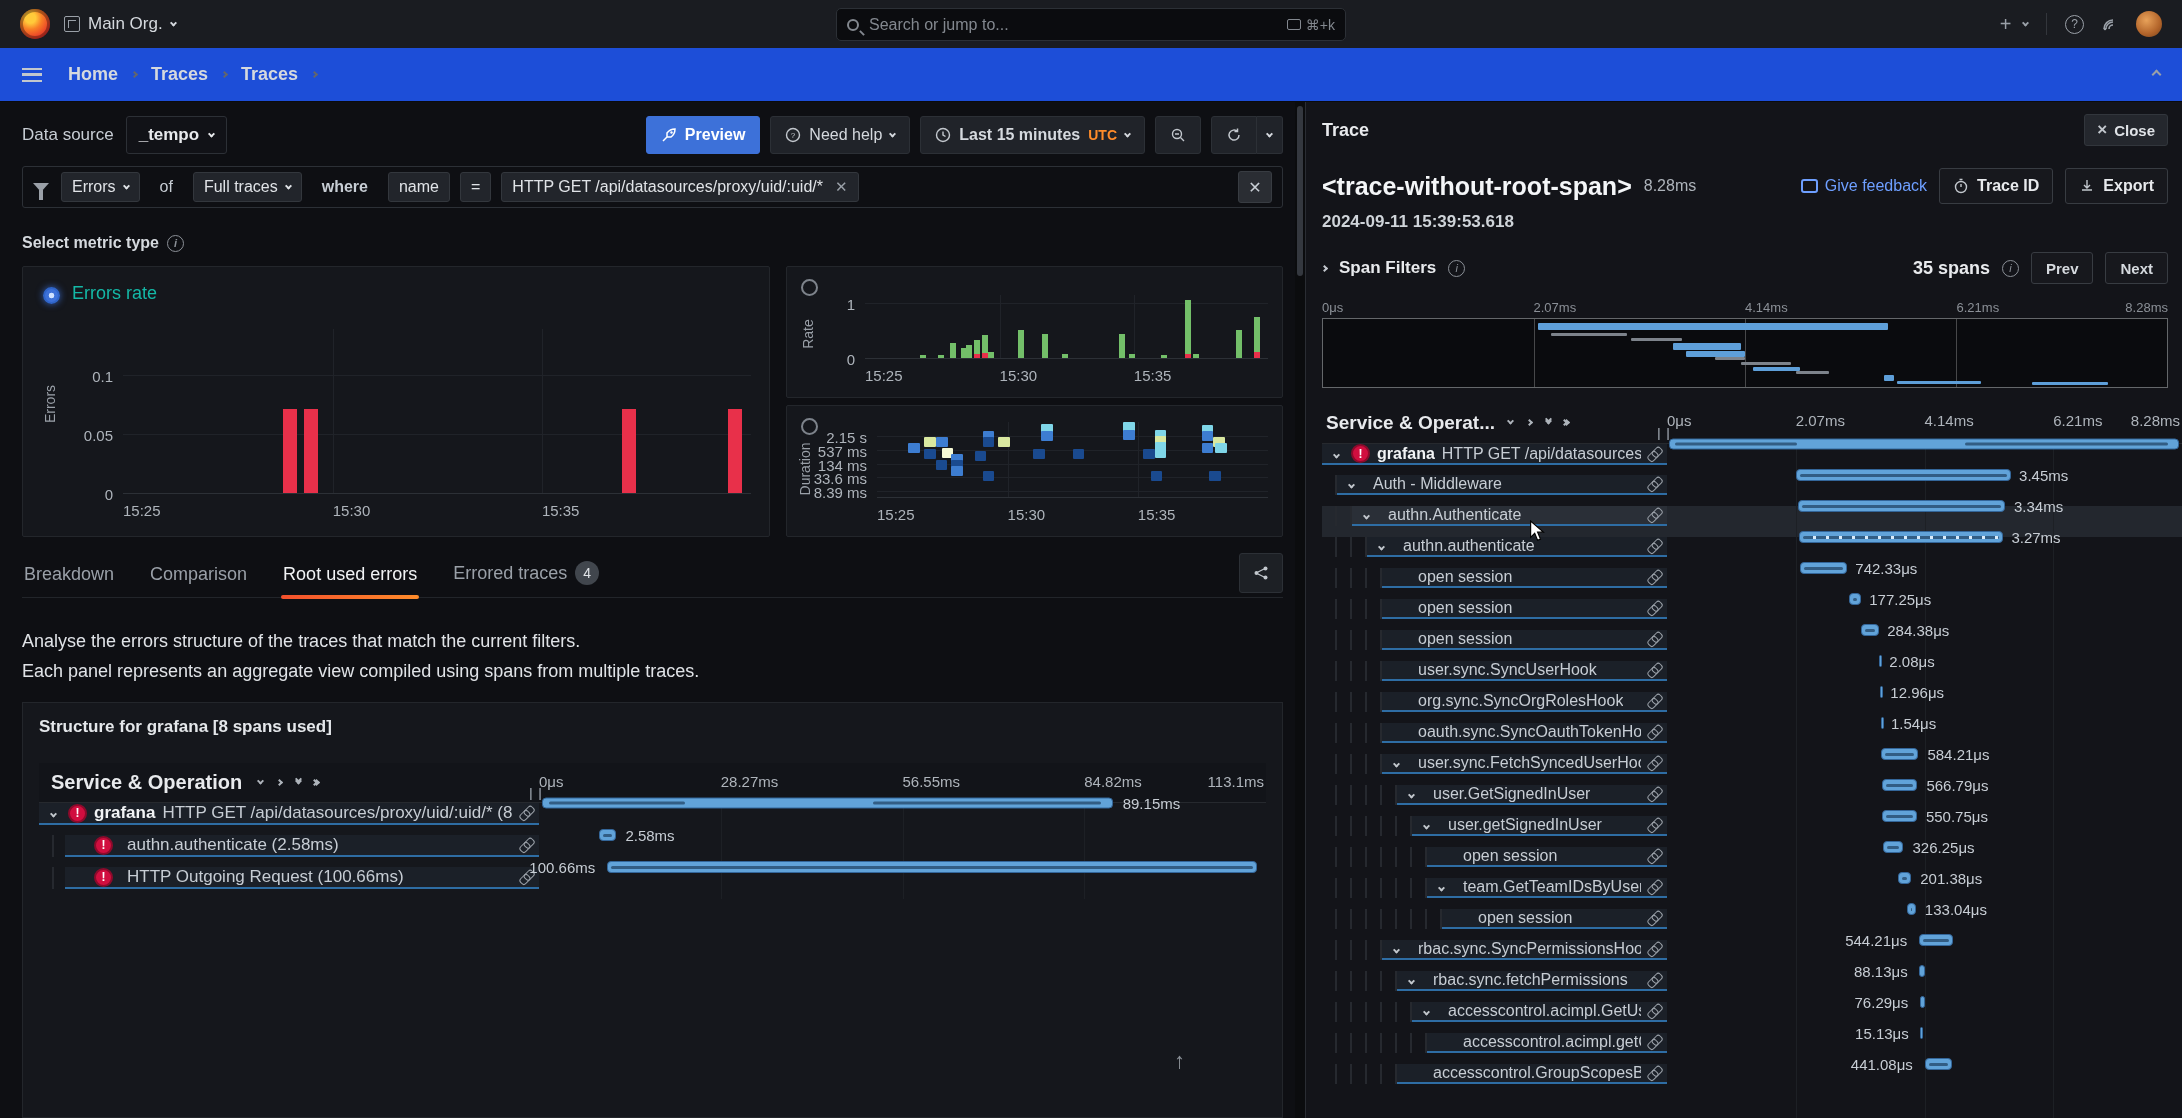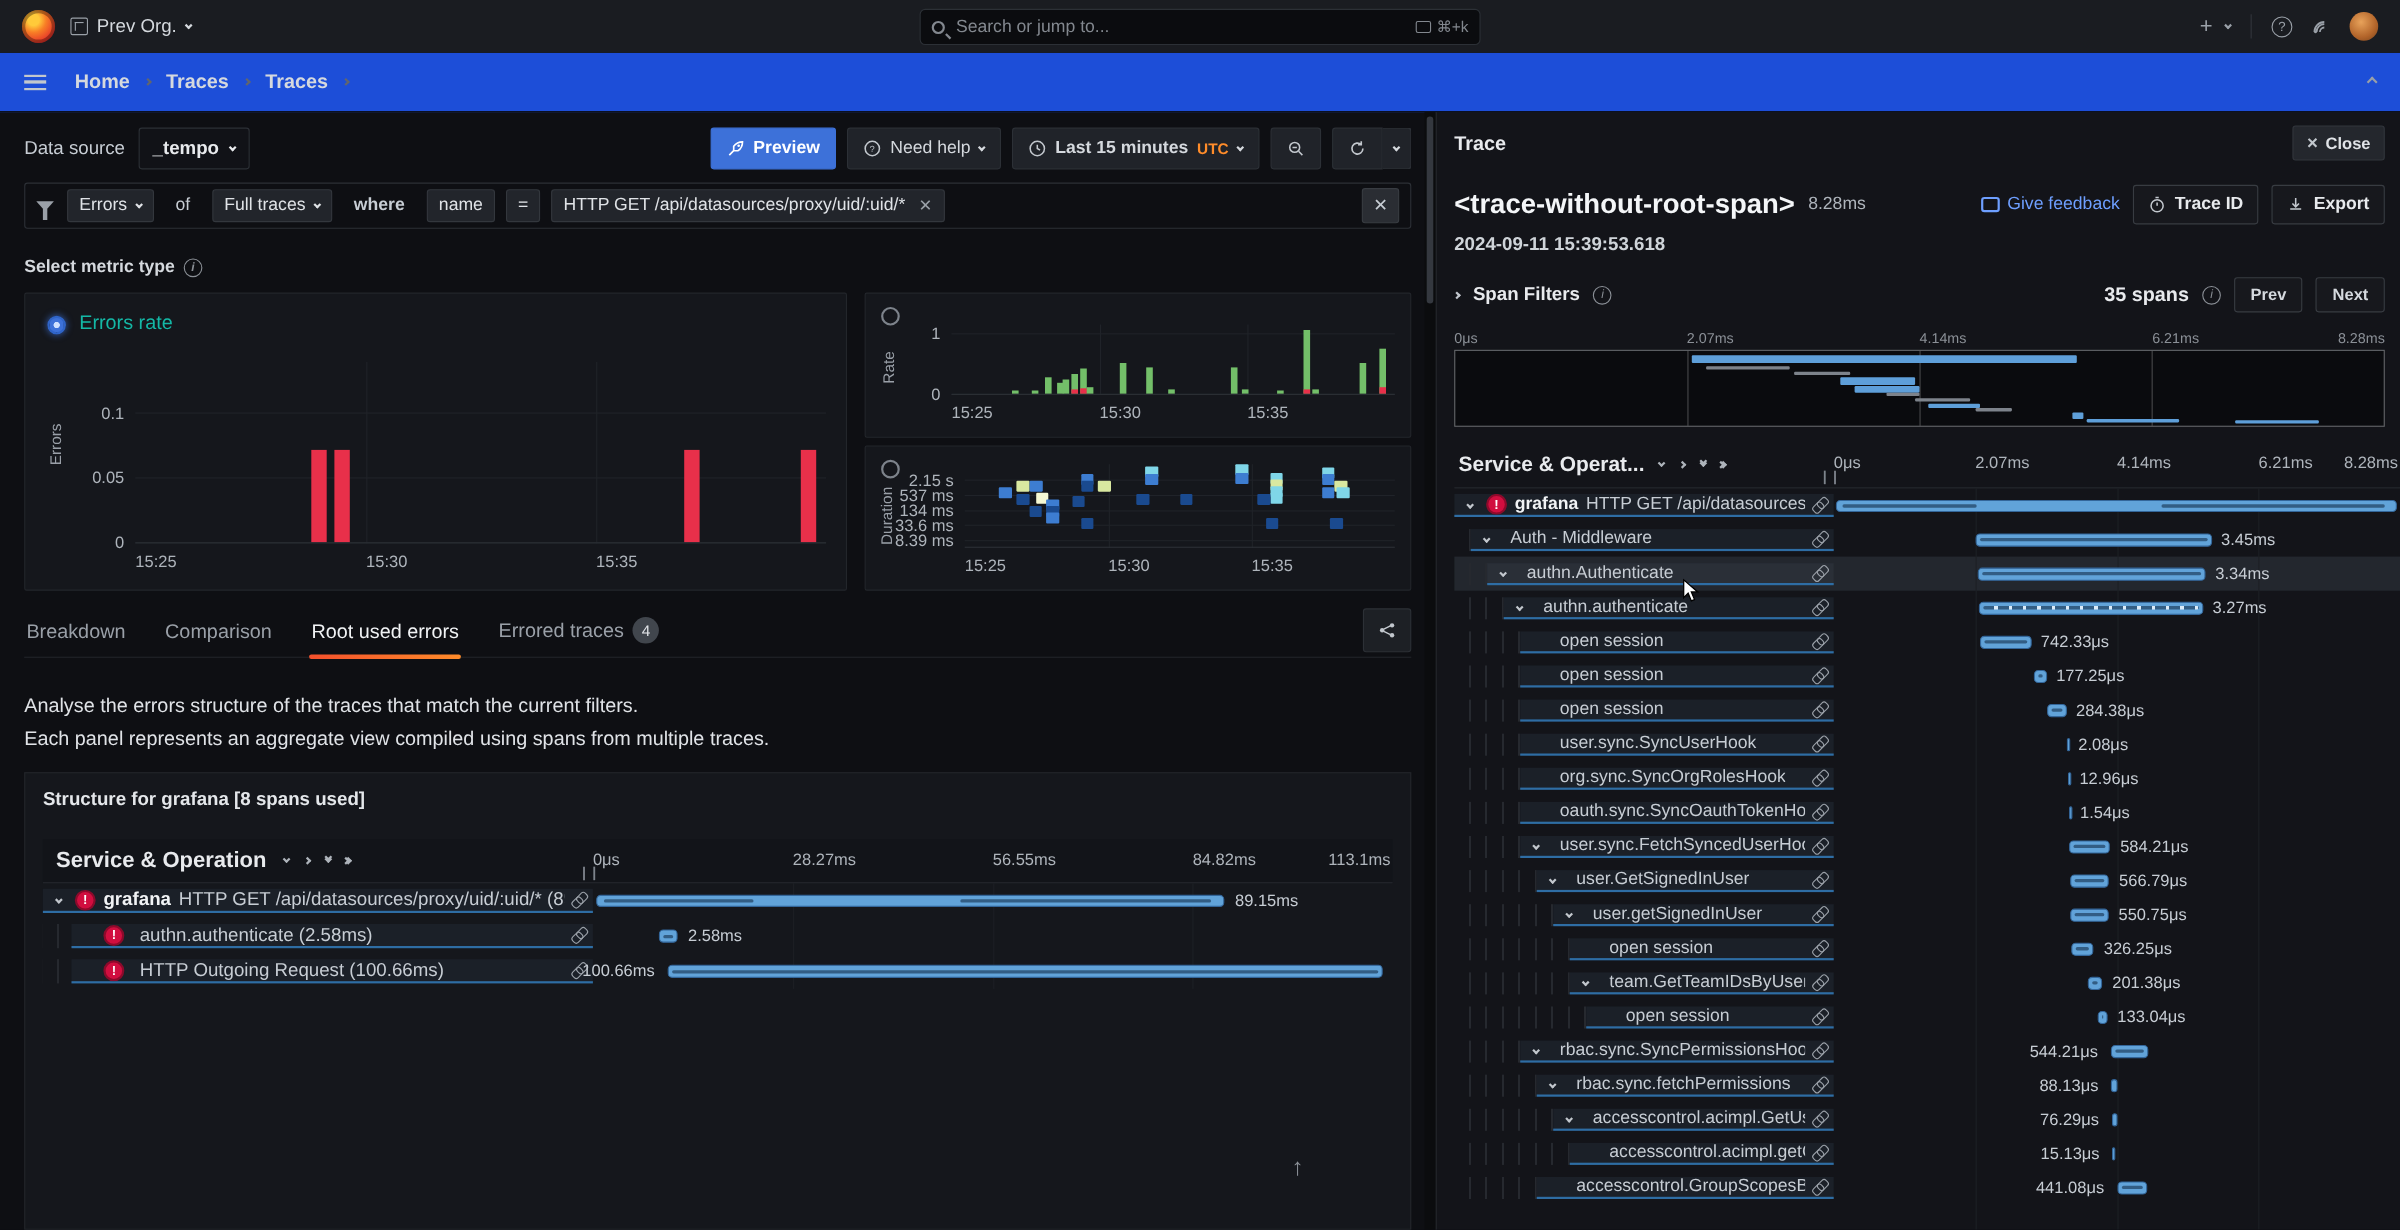--- a/index.html
+++ b/index.html
@@ -119,21 +119,21 @@
   .dblchev-r { display:inline-flex; }
   .dblchev-r .chev { margin-left:-3px; }
   .colhandle { position:absolute; right:-4px; bottom:-6px; color:#7d838b; font-size:13px; letter-spacing:1px; }
   .timehead { flex:1; position:relative; height:100%; }
   .ttick { position:absolute; top:10px; font-size:15px; color:#aeb4bb; white-space:nowrap; }
   .ttick.end { transform:translateX(-100%); padding-right:2px; }
   .trows { position:relative; }
   .trows .overlay-grid { position:absolute; top:0; bottom:0; pointer-events:none; }
   .vgl { position:absolute; top:0; bottom:0; width:1px; background:#1d2025; }
 
-  .trow { display:flex; align-items:center; }
+  .trow { display:flex; align-items:flex-start; }
   .trow .namecell { display:flex; align-items:center; flex:none; position:relative; }
   .indent { align-self:stretch; flex:none; background-image:repeating-linear-gradient(90deg, transparent 0 13px, #26292f 13px 15px); }
   .namebox { flex:1; display:flex; align-items:center; gap:7px; background:#1b2028; border-bottom:2px solid #2e6da4; height:100%; padding:0 26px 0 6px; overflow:hidden; white-space:nowrap; position:relative; min-width:0; }
   .tree-chev { width:16px; flex:none; color:#c2c7cd; visibility:hidden; text-align:center; }
   .tree-chev.has-chev { visibility:visible; }
   .err-ico { width:19px; height:19px; border-radius:50%; background:#d10e3f; border:2px solid #8c0a2b; color:#fff; font-weight:700; font-size:12px; display:none; align-items:center; justify-content:center; flex:none; }
   .err-ico.visible { display:flex; }
   .err-ico::after { content:"!"; }
   .svc { font-weight:700; color:#f1f3f5; font-size:17px; flex:none; }
   .opname { color:#c7cdd4; font-size:17px; overflow:hidden; }
@@ -203,21 +203,21 @@
 </style>
 </head>
 <body>
 
 <div class="app">
 
   <div class="topnav">
     <div class="logo"></div>
     <div class="org-switch">
       <span class="grid-ico"></span>
-      <span>Prev Org.</span>
+      <span>Main Org.</span>
       <span class="chev down sm"></span>
     </div>
     <div class="searchbox">
       <span class="mag"></span>
       <span class="ph">Search or jump to...</span>
       <span class="kbd-hint">
         <span class="key-ico"></span>
         <span>⌘+k</span>
       </span>
     </div>

